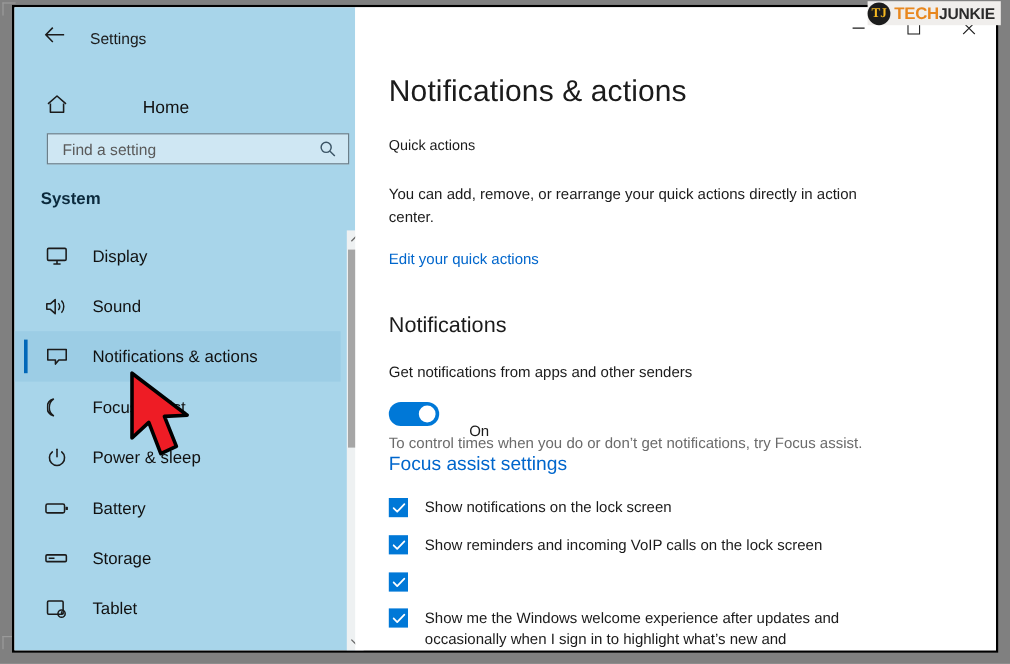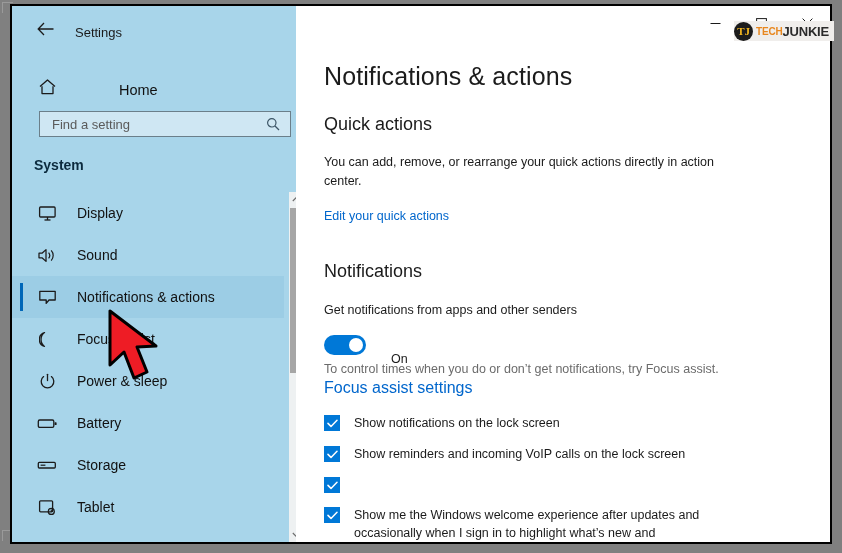--- a/index.html
+++ b/index.html
@@ -197,21 +197,21 @@
     position: absolute;
     left: 28px; top: 56px;
     font-size: 25px;
     color: #1b1b1b;
     letter-spacing: 0.1px;
   }
 
   #quick-actions-heading {
     position: absolute;
     left: 28px; top: 108px;
-    font-size: 18px;
+    font-size: 12px;
     color: #1b1b1b;
   }
   #quick-actions-desc {
     position: absolute;
     left: 28px; top: 147px;
     width: 400px;
     font-size: 12.5px;
     line-height: 19px;
     color: #1b1b1b;
   }
@@ -328,38 +328,37 @@
   
   #watermark {
     position: absolute;
     right: 8px; top: 1px;
     height: 20px;
     display: flex;
     align-items: center;
     background: #f0eeec;
     padding-right: 5px;
     z-index: 30;
-    margin-top: 20px;
   }
   #wm-logo {
     width: 19px; height: 19px;
     border-radius: 50%;
     background: #1c1c1c;
     display: flex; align-items: center; justify-content: center;
     margin-right: 3px;
     flex: 0 0 auto;
   }
   #wm-logo span {
     color: #f5b820;
     font-size: 11px;
     font-weight: bold;
     font-family: "Liberation Serif", serif;
     line-height: 1;
   }
-  #wm-tech { color: #e8871e; font-size: 10px; font-weight: bold; letter-spacing: -0.2px; }
+  #wm-tech { color: #e8871e; font-size: 14px; font-weight: bold; letter-spacing: -0.2px; }
   #wm-junkie { color: #2b2b2b; font-size: 13px; font-weight: bold; letter-spacing: -0.2px; }
 
   
   #red-cursor {
     position: absolute;
     left: 106px; top: 308px;
     z-index: 40;
     pointer-events: none;
   }
 </style>

